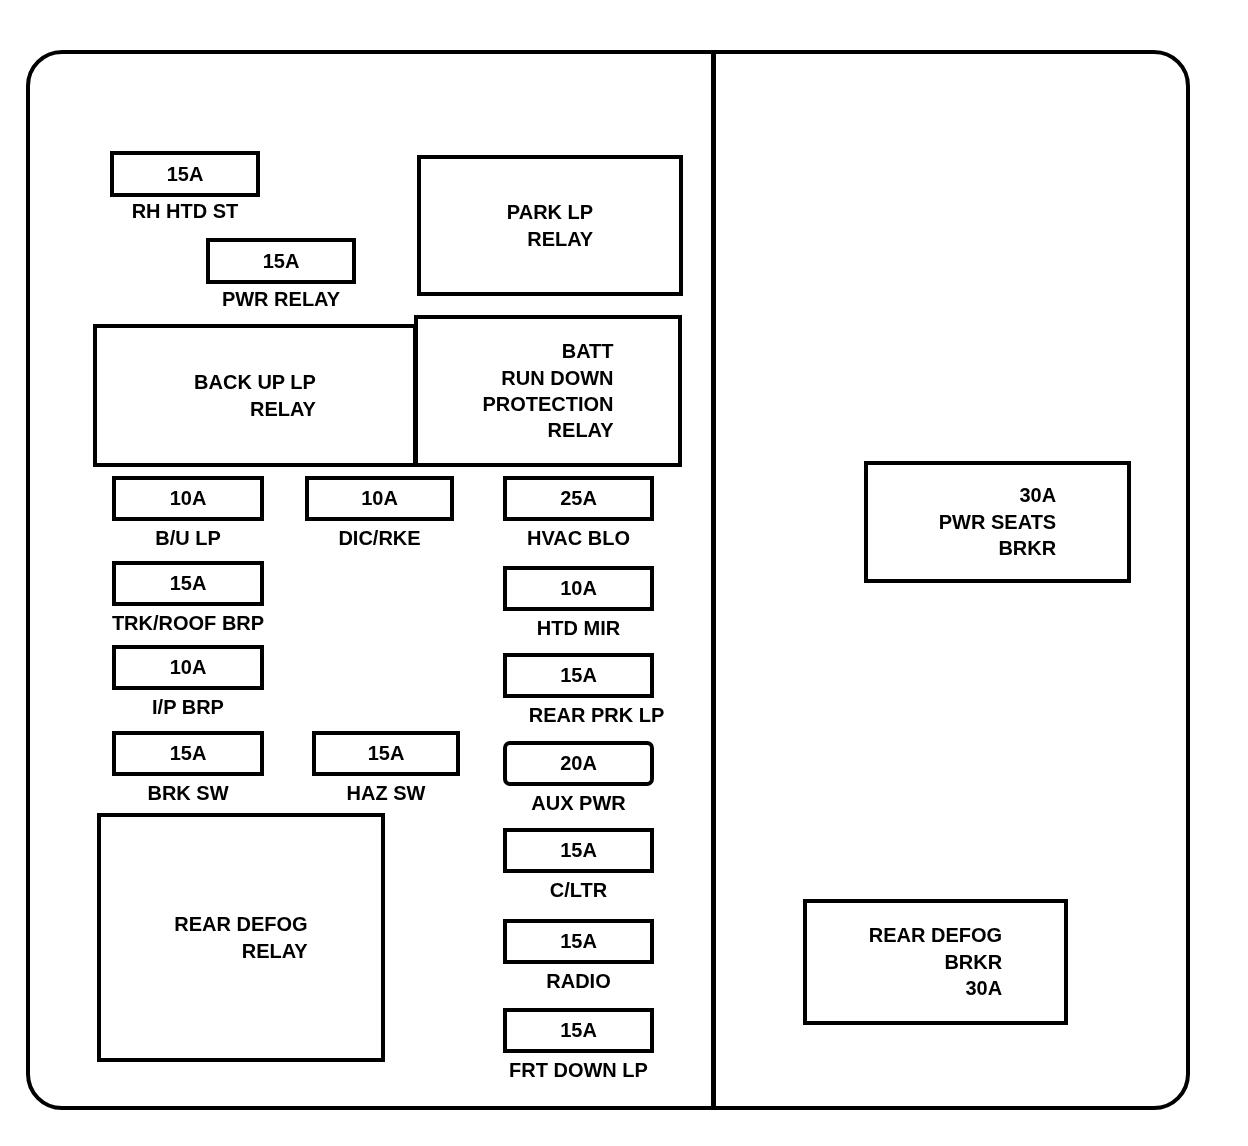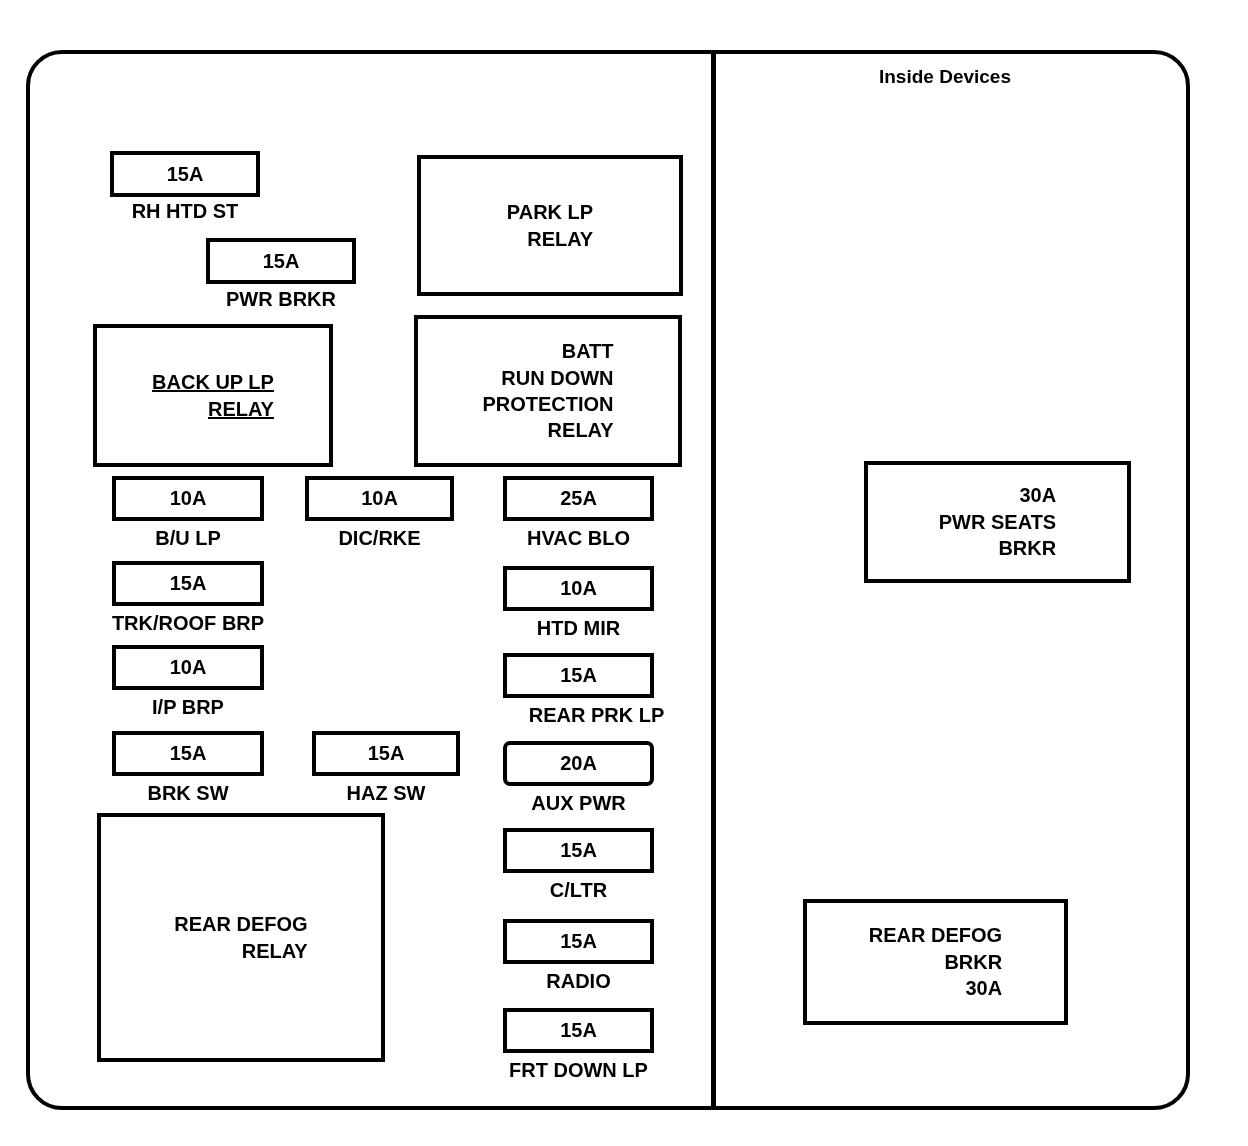--- a/index.html
+++ b/index.html
@@ -98,30 +98,29 @@
 <body>
 
 <div id="page">
 
 
   <div id="block-enclosure"></div>
 
   <div id="panel-divider"></div>
 
 
-  <div id="heading-inside" class="panel-heading">Inside  Devices</div>
 
   <div id="device-layer">
       <div class="device fuse" style="left: 110px; top: 151px; width: 150px; height: 46px;">15A</div>
       <div class="caption" style="left: 100px; top: 200px; width: 170px;">RH HTD ST</div>
       <div class="device fuse" style="left: 206px; top: 238px; width: 150px; height: 46px;">15A</div>
-      <div class="caption" style="left: 196px; top: 288px; width: 170px;">PWR BRKR</div>
+      <div class="caption" style="left: 196px; top: 288px; width: 170px;">PWR RELAY</div>
       <div class="device relay" style="left: 417px; top: 155px; width: 266px; height: 141px;">PARK LP
 RELAY</div>
-      <div class="device relay" style="left: 93px; top: 324px; width: 240px; height: 143px; text-decoration: underline;">BACK UP LP
+      <div class="device relay" style="left: 93px; top: 324px; width: 324px; height: 143px;">BACK UP LP
 RELAY</div>
       <div class="device relay" style="left: 414px; top: 315px; width: 268px; height: 152px;">BATT
 RUN DOWN
 PROTECTION
 RELAY</div>
       <div class="device fuse" style="left: 112px; top: 476px; width: 152px; height: 45px;">10A</div>
       <div class="caption" style="left: 102px; top: 527px; width: 172px;">B/U LP</div>
       <div class="device fuse" style="left: 305px; top: 476px; width: 149px; height: 45px;">10A</div>
       <div class="caption" style="left: 295px; top: 527px; width: 169px;">DIC/RKE</div>
       <div class="device fuse" style="left: 503px; top: 476px; width: 151px; height: 45px;">25A</div>

